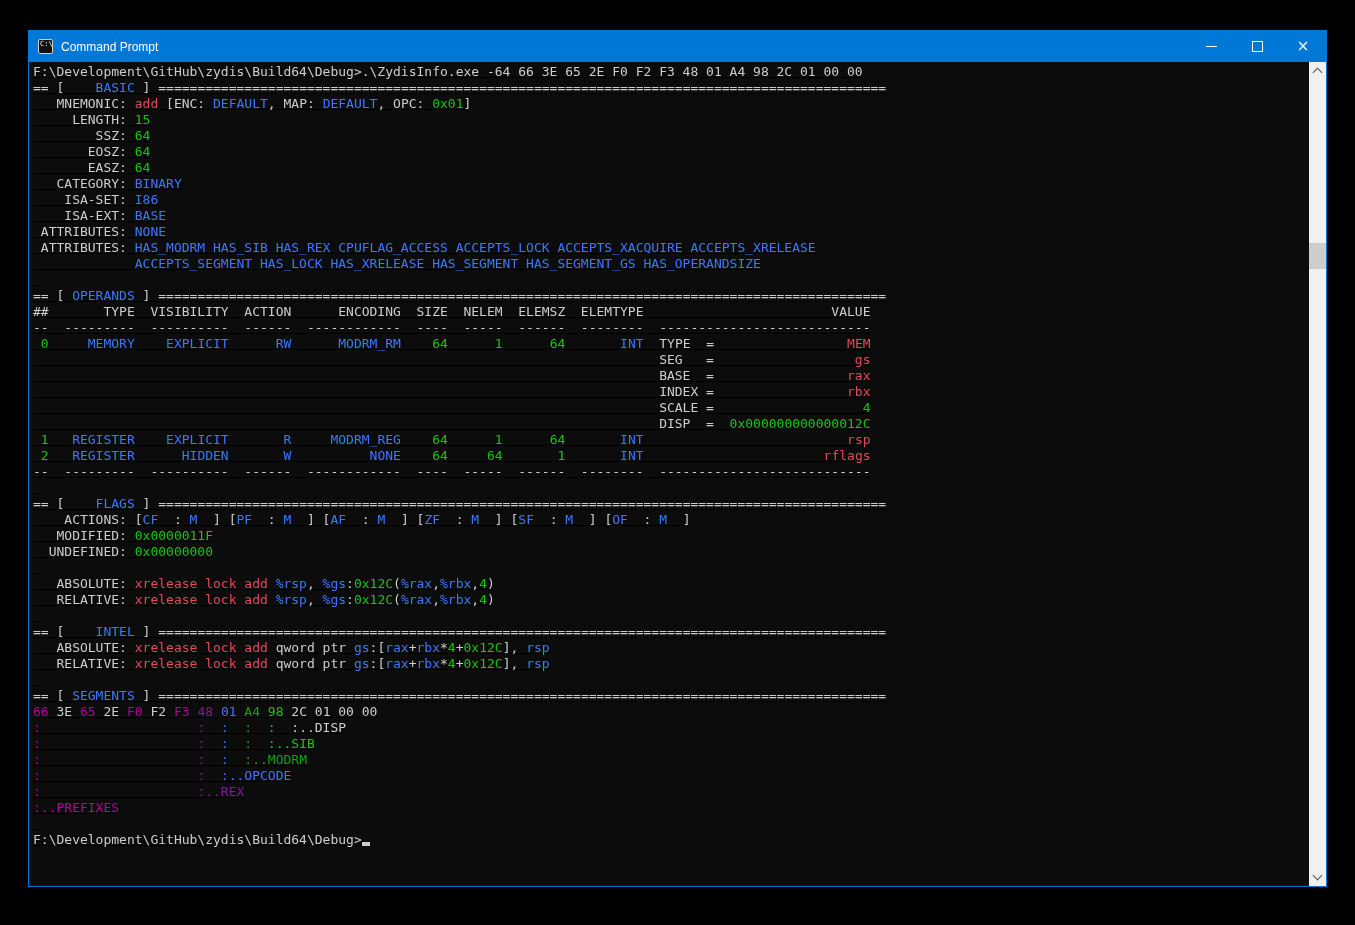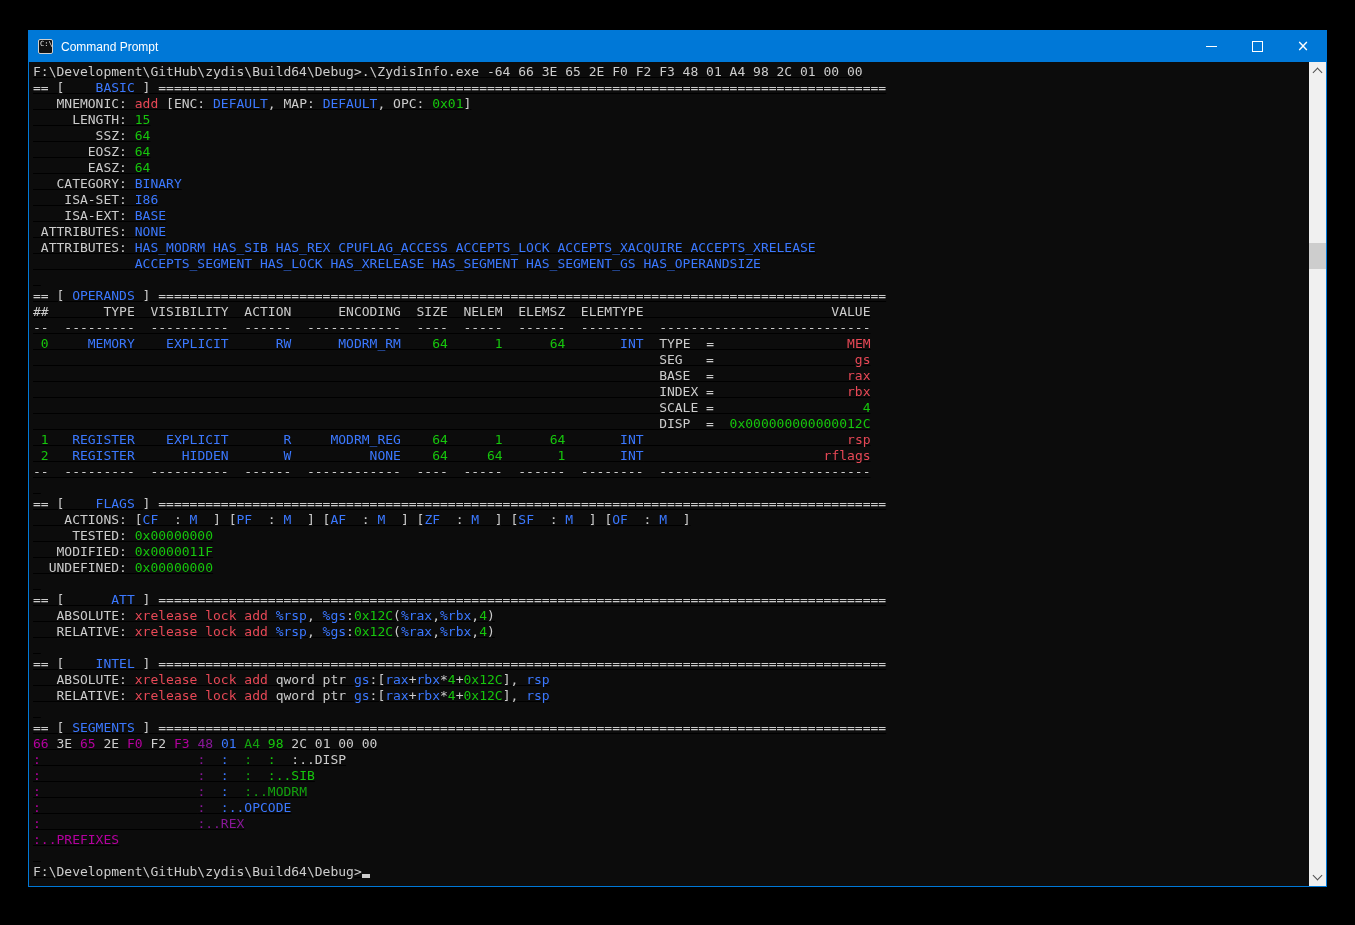--- a/index.html
+++ b/index.html
@@ -76,25 +76,23 @@
         <div class="cl"><span style="color: rgb(204, 204, 204);">                                                                                </span><span style="color: rgb(204, 204, 204);">BASE  =</span><span style="color: rgb(231, 72, 86);">                 rax</span></div>
         <div class="cl"><span style="color: rgb(204, 204, 204);">                                                                                </span><span style="color: rgb(204, 204, 204);">INDEX =</span><span style="color: rgb(231, 72, 86);">                 rbx</span></div>
         <div class="cl"><span style="color: rgb(204, 204, 204);">                                                                                </span><span style="color: rgb(204, 204, 204);">SCALE =</span><span style="color: rgb(22, 198, 12);">                   4</span></div>
         <div class="cl"><span style="color: rgb(204, 204, 204);">                                                                                </span><span style="color: rgb(204, 204, 204);">DISP  =</span><span style="color: rgb(22, 198, 12);">  0x000000000000012C</span></div>
         <div class="cl"><span style="color: rgb(22, 198, 12);"> 1</span><span style="color: rgb(204, 204, 204);">   </span><span style="color: rgb(59, 120, 255);">REGISTER</span><span style="color: rgb(204, 204, 204);">    </span><span style="color: rgb(59, 120, 255);">EXPLICIT</span><span style="color: rgb(204, 204, 204);">       </span><span style="color: rgb(59, 120, 255);">R</span><span style="color: rgb(204, 204, 204);">     </span><span style="color: rgb(59, 120, 255);">MODRM_REG</span><span style="color: rgb(204, 204, 204);">    </span><span style="color: rgb(22, 198, 12);">64</span><span style="color: rgb(204, 204, 204);">      </span><span style="color: rgb(22, 198, 12);">1</span><span style="color: rgb(204, 204, 204);">      </span><span style="color: rgb(22, 198, 12);">64</span><span style="color: rgb(204, 204, 204);">       </span><span style="color: rgb(59, 120, 255);">INT</span><span style="color: rgb(231, 72, 86);">                          rsp</span></div>
         <div class="cl"><span style="color: rgb(22, 198, 12);"> 2</span><span style="color: rgb(204, 204, 204);">   </span><span style="color: rgb(59, 120, 255);">REGISTER</span><span style="color: rgb(204, 204, 204);">      </span><span style="color: rgb(59, 120, 255);">HIDDEN</span><span style="color: rgb(204, 204, 204);">       </span><span style="color: rgb(59, 120, 255);">W</span><span style="color: rgb(204, 204, 204);">          </span><span style="color: rgb(59, 120, 255);">NONE</span><span style="color: rgb(204, 204, 204);">    </span><span style="color: rgb(22, 198, 12);">64</span><span style="color: rgb(204, 204, 204);">     </span><span style="color: rgb(22, 198, 12);">64</span><span style="color: rgb(204, 204, 204);">       </span><span style="color: rgb(22, 198, 12);">1</span><span style="color: rgb(204, 204, 204);">       </span><span style="color: rgb(59, 120, 255);">INT</span><span style="color: rgb(231, 72, 86);">                       rflags</span></div>
         <div class="cl"><span style="color: rgb(204, 204, 204);">--  ---------  ----------  ------  ------------  ----  -----  ------  --------  ---------------------------</span></div>
         <div class="cl">&nbsp;</div>
         <div class="cl"><span style="color: rgb(204, 204, 204);">== [</span><span style="color: rgb(59, 120, 255);">    FLAGS</span><span style="color: rgb(204, 204, 204);"> ] </span><span style="color: rgb(204, 204, 204);">=============================================================================================</span></div>
         <div class="cl"><span style="color: rgb(204, 204, 204);">    ACTIONS: [</span><span style="color: rgb(59, 120, 255);">CF</span><span style="color: rgb(204, 204, 204);">  : </span><span style="color: rgb(59, 120, 255);">M</span><span style="color: rgb(204, 204, 204);">  ] [</span><span style="color: rgb(59, 120, 255);">PF</span><span style="color: rgb(204, 204, 204);">  : </span><span style="color: rgb(59, 120, 255);">M</span><span style="color: rgb(204, 204, 204);">  ] [</span><span style="color: rgb(59, 120, 255);">AF</span><span style="color: rgb(204, 204, 204);">  : </span><span style="color: rgb(59, 120, 255);">M</span><span style="color: rgb(204, 204, 204);">  ] [</span><span style="color: rgb(59, 120, 255);">ZF</span><span style="color: rgb(204, 204, 204);">  : </span><span style="color: rgb(59, 120, 255);">M</span><span style="color: rgb(204, 204, 204);">  ] [</span><span style="color: rgb(59, 120, 255);">SF</span><span style="color: rgb(204, 204, 204);">  : </span><span style="color: rgb(59, 120, 255);">M</span><span style="color: rgb(204, 204, 204);">  ] [</span><span style="color: rgb(59, 120, 255);">OF</span><span style="color: rgb(204, 204, 204);">  : </span><span style="color: rgb(59, 120, 255);">M</span><span style="color: rgb(204, 204, 204);">  ]</span></div>
-        <div class="cl"><span style="color: rgb(204, 204, 204);">     TESTED: </span><span style="color: rgb(22, 198, 12);">0x00000000</span></div>
         <div class="cl"><span style="color: rgb(204, 204, 204);">   MODIFIED: </span><span style="color: rgb(22, 198, 12);">0x0000011F</span></div>
         <div class="cl"><span style="color: rgb(204, 204, 204);">  UNDEFINED: </span><span style="color: rgb(22, 198, 12);">0x00000000</span></div>
         <div class="cl">&nbsp;</div>
-        <div class="cl"><span style="color: rgb(204, 204, 204);">== [</span><span style="color: rgb(59, 120, 255);">      ATT</span><span style="color: rgb(204, 204, 204);"> ] </span><span style="color: rgb(204, 204, 204);">=============================================================================================</span></div>
         <div class="cl"><span style="color: rgb(204, 204, 204);">   ABSOLUTE: </span><span style="color: rgb(231, 72, 86);">xrelease lock add</span><span style="color: rgb(204, 204, 204);"> </span><span style="color: rgb(59, 120, 255);">%rsp</span><span style="color: rgb(204, 204, 204);">, </span><span style="color: rgb(59, 120, 255);">%gs</span><span style="color: rgb(204, 204, 204);">:</span><span style="color: rgb(22, 198, 12);">0x12C</span><span style="color: rgb(204, 204, 204);">(</span><span style="color: rgb(59, 120, 255);">%rax</span><span style="color: rgb(204, 204, 204);">,</span><span style="color: rgb(59, 120, 255);">%rbx</span><span style="color: rgb(204, 204, 204);">,</span><span style="color: rgb(22, 198, 12);">4</span><span style="color: rgb(204, 204, 204);">)</span></div>
         <div class="cl"><span style="color: rgb(204, 204, 204);">   RELATIVE: </span><span style="color: rgb(231, 72, 86);">xrelease lock add</span><span style="color: rgb(204, 204, 204);"> </span><span style="color: rgb(59, 120, 255);">%rsp</span><span style="color: rgb(204, 204, 204);">, </span><span style="color: rgb(59, 120, 255);">%gs</span><span style="color: rgb(204, 204, 204);">:</span><span style="color: rgb(22, 198, 12);">0x12C</span><span style="color: rgb(204, 204, 204);">(</span><span style="color: rgb(59, 120, 255);">%rax</span><span style="color: rgb(204, 204, 204);">,</span><span style="color: rgb(59, 120, 255);">%rbx</span><span style="color: rgb(204, 204, 204);">,</span><span style="color: rgb(22, 198, 12);">4</span><span style="color: rgb(204, 204, 204);">)</span></div>
         <div class="cl">&nbsp;</div>
         <div class="cl"><span style="color: rgb(204, 204, 204);">== [</span><span style="color: rgb(59, 120, 255);">    INTEL</span><span style="color: rgb(204, 204, 204);"> ] </span><span style="color: rgb(204, 204, 204);">=============================================================================================</span></div>
         <div class="cl"><span style="color: rgb(204, 204, 204);">   ABSOLUTE: </span><span style="color: rgb(231, 72, 86);">xrelease lock add</span><span style="color: rgb(204, 204, 204);"> qword ptr </span><span style="color: rgb(59, 120, 255);">gs</span><span style="color: rgb(204, 204, 204);">:[</span><span style="color: rgb(59, 120, 255);">rax</span><span style="color: rgb(204, 204, 204);">+</span><span style="color: rgb(59, 120, 255);">rbx</span><span style="color: rgb(204, 204, 204);">*</span><span style="color: rgb(22, 198, 12);">4</span><span style="color: rgb(204, 204, 204);">+</span><span style="color: rgb(22, 198, 12);">0x12C</span><span style="color: rgb(204, 204, 204);">], </span><span style="color: rgb(59, 120, 255);">rsp</span></div>
         <div class="cl"><span style="color: rgb(204, 204, 204);">   RELATIVE: </span><span style="color: rgb(231, 72, 86);">xrelease lock add</span><span style="color: rgb(204, 204, 204);"> qword ptr </span><span style="color: rgb(59, 120, 255);">gs</span><span style="color: rgb(204, 204, 204);">:[</span><span style="color: rgb(59, 120, 255);">rax</span><span style="color: rgb(204, 204, 204);">+</span><span style="color: rgb(59, 120, 255);">rbx</span><span style="color: rgb(204, 204, 204);">*</span><span style="color: rgb(22, 198, 12);">4</span><span style="color: rgb(204, 204, 204);">+</span><span style="color: rgb(22, 198, 12);">0x12C</span><span style="color: rgb(204, 204, 204);">], </span><span style="color: rgb(59, 120, 255);">rsp</span></div>
         <div class="cl">&nbsp;</div>
         <div class="cl"><span style="color: rgb(204, 204, 204);">== [</span><span style="color: rgb(59, 120, 255);"> SEGMENTS</span><span style="color: rgb(204, 204, 204);"> ] </span><span style="color: rgb(204, 204, 204);">=============================================================================================</span></div>
         <div class="cl"><span style="color: rgb(180, 0, 158);">66 </span><span style="color: rgb(204, 204, 204);">3E </span><span style="color: rgb(180, 0, 158);">65 </span><span style="color: rgb(204, 204, 204);">2E </span><span style="color: rgb(180, 0, 158);">F0 </span><span style="color: rgb(204, 204, 204);">F2 </span><span style="color: rgb(180, 0, 158);">F3 </span><span style="color: rgb(136, 23, 152);">48 </span><span style="color: rgb(59, 120, 255);">01 </span><span style="color: rgb(19, 161, 14);">A4 </span><span style="color: rgb(22, 198, 12);">98 </span><span style="color: rgb(204, 204, 204);">2C 01 00 00</span></div>
         <div class="cl"><span style="color: rgb(180, 0, 158);">:</span><span style="color: rgb(204, 204, 204);">                    </span><span style="color: rgb(136, 23, 152);">:</span><span style="color: rgb(204, 204, 204);">  </span><span style="color: rgb(59, 120, 255);">:</span><span style="color: rgb(204, 204, 204);">  </span><span style="color: rgb(19, 161, 14);">:</span><span style="color: rgb(204, 204, 204);">  </span><span style="color: rgb(22, 198, 12);">:</span><span style="color: rgb(204, 204, 204);">  </span><span style="color: rgb(204, 204, 204);">:..DISP</span></div>

